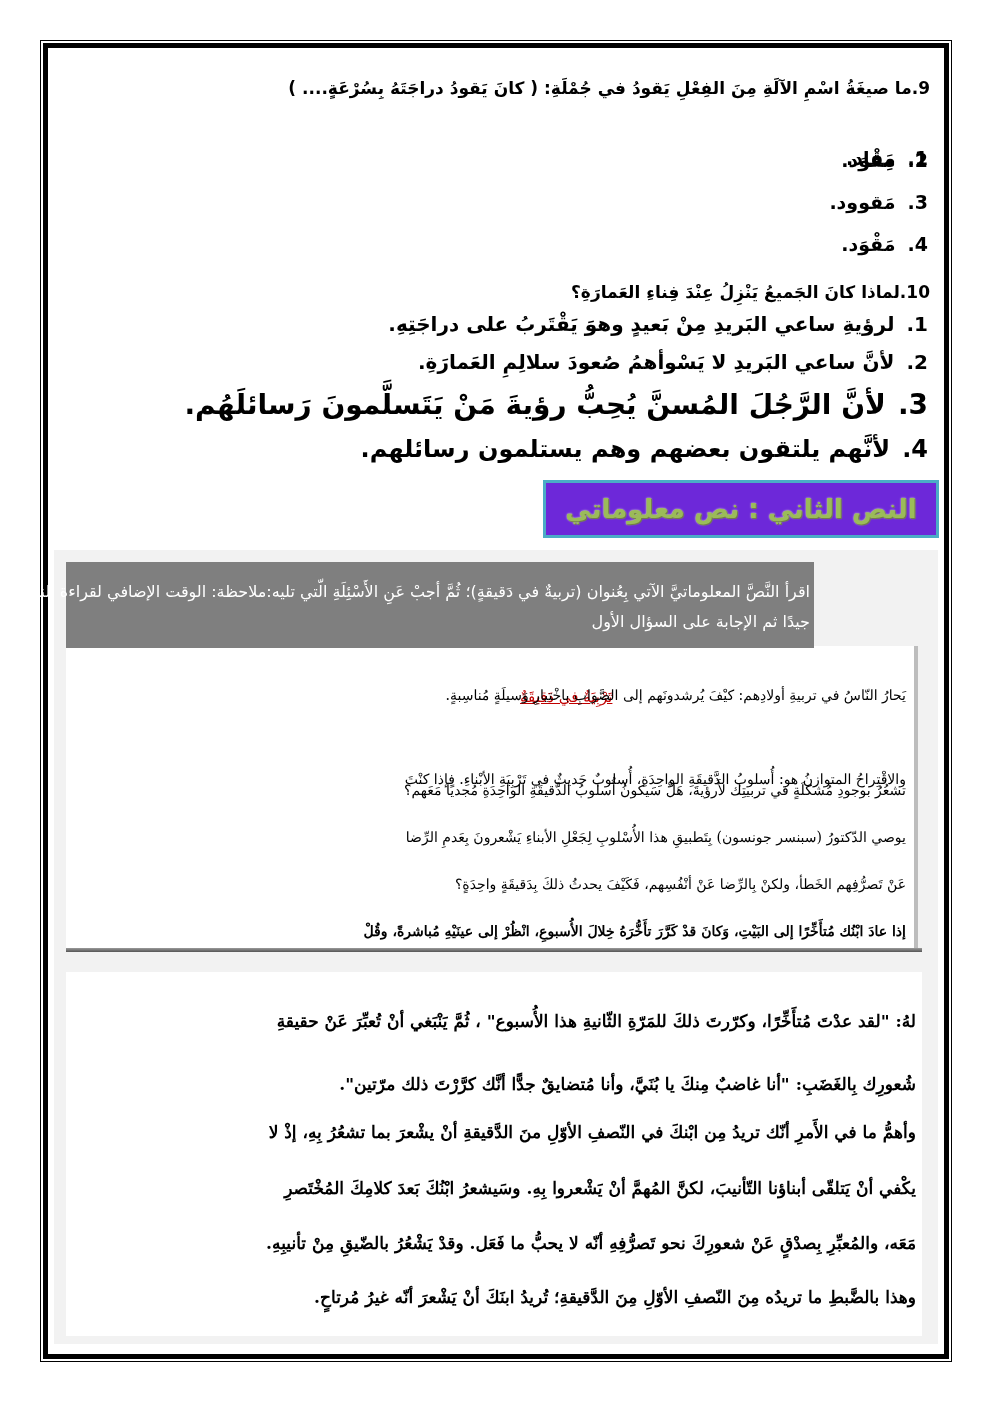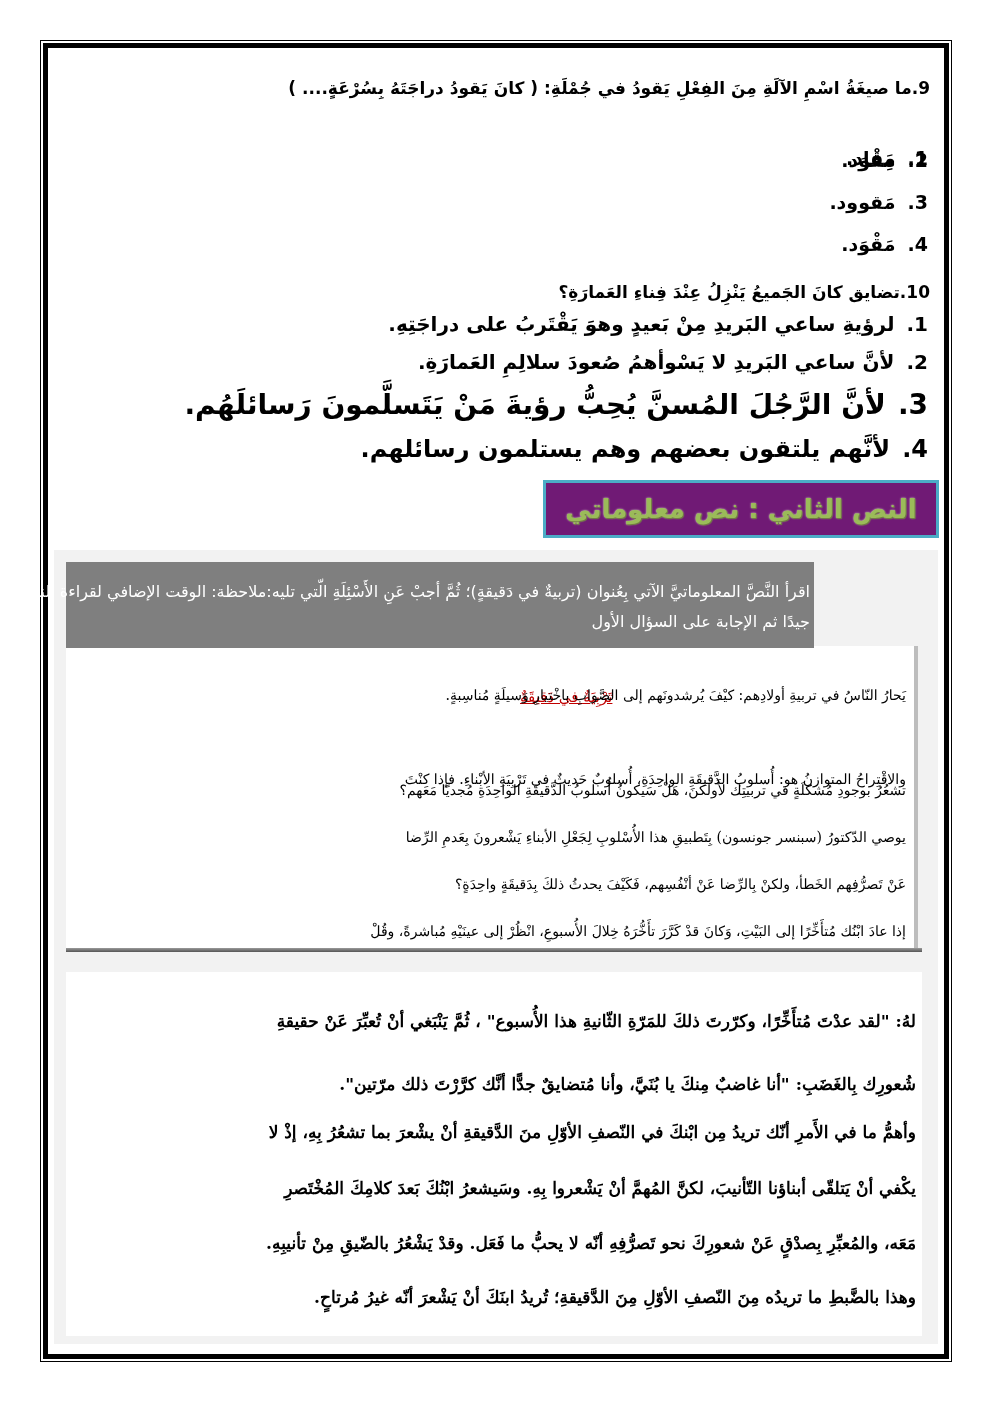--- a/index.html
+++ b/index.html
@@ -10,21 +10,21 @@
   .frame-inner { position: absolute; left: 43px; top: 43px; width: 906px; height: 1316px;
                  border: 5px solid #000; box-sizing: border-box; }
   .rtl { direction: rtl; text-align: right; }
 
   .q { position: absolute; right: 62px; font-weight: bold; }
   .q-title { font-size: 17px; line-height: 22px; }
   .opt { font-size: 19px; font-weight: bold; line-height: 24px; position: absolute; }
   .opt .num { display: inline-block; margin-left: 12px; }
 
   .section-box { position: absolute; left: 543px; top: 480px; width: 396px; height: 58px;
-                 border: 3px solid #4bacc6; box-sizing: border-box; background: #701a75;
+                 border: 3px solid #4bacc6; box-sizing: border-box; background: #6d28d9;
                  display: flex; align-items: center; justify-content: center; }
   .section-title { font-size: 26px; font-weight: bold; color: #9bbb59;
                    text-shadow: 1px 1px 1px #6f7f3d, 0 0 2px #e6f0d0; direction: rtl; }
 
   .shot-wrap { position: absolute; left: 54px; top: 550px; width: 884px; height: 416px;
                background: #f2f2f2; }
   .shot-bar { position: absolute; left: 66px; top: 562px; width: 748px; height: 86px;
               background: #7f7f7f; color: #fff; }
   .shot-bar .line { position: absolute; right: 4px; font-size: 16px; line-height: 20px;
                     white-space: nowrap; }
@@ -54,21 +54,21 @@
 
 <div class="q rtl q-title" style="top:77px;">
   <span>9.</span><span>ما صيغَةُ اسْمِ الآلَةِ مِنَ الفِعْلِ يَقودُ في جُمْلَةِ: ( كانَ يَقودُ دراجَتَهُ بِسُرْعَةٍ.... )</span>
 </div>
 <div class="opt rtl" style="right:64px; top:106px;margin-top:40px;"><span class="num">1.</span><span>مَقاد.</span></div>
 <div class="opt rtl" style="right:64px; top:148px;"><span class="num">2.</span><span>مِقْوَد.</span></div>
 <div class="opt rtl" style="right:64px; top:190px;"><span class="num">3.</span><span>مَقوود.</span></div>
 <div class="opt rtl" style="right:64px; top:232px;"><span class="num">4.</span><span>مَقْوَد.</span></div>
 
 <div class="q rtl q-title" style="top:281px;">
-  <span>10.</span><span>تضايق كانَ الجَميعُ يَنْزِلُ عِنْدَ فِناءِ العَمارَةِ؟</span>
+  <span>10.</span><span>لماذا كانَ الجَميعُ يَنْزِلُ عِنْدَ فِناءِ العَمارَةِ؟</span>
 </div>
 <div class="opt rtl" style="right:64px; top:312px; font-size:20px;"><span class="num">1.</span><span>لرؤيةِ ساعي البَريدِ مِنْ بَعيدٍ وهوَ يَقْتَربُ على دراجَتِهِ.</span></div>
 <div class="opt rtl" style="right:64px; top:350px; font-size:20px;"><span class="num">2.</span><span>لأنَّ ساعي البَريدِ لا يَسْوأهمُ صُعودَ سلالِمِ العَمارَةِ.</span></div>
 <div class="opt rtl" style="right:64px; top:393px; font-size:28px;"><span class="num">3.</span><span>لأنَّ الرَّجُلَ المُسنَّ يُحِبُّ رؤيةَ مَنْ يَتَسلَّمونَ رَسائلَهُم.</span></div>
 <div class="opt rtl" style="right:64px; top:437px; font-size:24px;"><span class="num">4.</span><span>لأنَّهم يلتقون بعضهم وهم يستلمون رسائلهم.</span></div>
 
 <div class="section-box">
   <span class="section-title">النص الثاني : نص معلوماتي</span>
 </div>
 
@@ -77,24 +77,24 @@
 <div class="shot-left-shade"></div>
 <div class="shot-bottom-line"></div>
 <div class="shot-bar rtl">
   <div class="line" style="top:20px;">اقرأ النَّصَّ المعلوماتيَّ الآتي بِعُنوان (تربيةٌ في دَقيقةٍ)؛ ثُمَّ أجبْ عَنِ الأَسْئِلَةِ الّتي تليه:ملاحظة: الوقت الإضافي لقراءة النص</div>
   <div class="line" style="top:50px;">جيدًا ثم الإجابة على السؤال الأول</div>
 </div>
 
 <div class="article-title rtl">تَرْبِيَةٌ في دَقيقَةٌ</div>
 <div class="article-line rtl" style="top:686px;text-align:right;">يَحارُ النّاسُ في تربيةِ أولادِهم: كيْفَ يُرشدونَهم إلى الصَّوابِ باخْتيارِ وَسيلَةٍ مُناسِبةٍ.</div>
 <div class="article-line rtl" style="top:746px;margin-top:24px;">والاقْتِراحُ المتوازنُ هو: أُسلوبُ الدَّقيقَةِ الواحِدَةِ، أُسلوبٌ حَديثٌ في تَرْبِيَةِ الأبْناءِ. فإذا كنْتَ</div>
-<div class="article-line rtl" style="top:781px;">تشعُرُ بوجودِ مُشكلَةٍ في تربيتِك لأَولكنَ، هَلْ سَيكونُ أُسلوبُ الدَّقيقَةِ الواحِدَةِ مُجديًا مَعَهم؟</div>
+<div class="article-line rtl" style="top:781px;">تشعُرُ بوجودِ مُشكلَةٍ في تربيتِك لأَرؤيةَ، هَلْ سَيكونُ أُسلوبُ الدَّقيقَةِ الواحِدَةِ مُجديًا مَعَهم؟</div>
 <div class="article-line rtl" style="top:828px;">يوصي الدّكتورُ (سبنسر جونسون) بِتَطبيقِ هذا الأُسْلوبِ لِجَعْلِ الأبناءِ يَشْعرونَ بِعَدمِ الرِّضا</div>
 <div class="article-line rtl" style="top:875px;">عَنْ تَصرُّفِهم الخَطأ، ولكنْ بِالرِّضا عَنْ أنْفُسِهم، فَكَيْفَ يحدثُ ذلكَ بِدَقيقَةٍ واحِدَةٍ؟</div>
-<div class="article-line rtl" style="top:922px;">إذا عادَ ابْنُك مُتأَخِّرًا إلى البَيْتِ، وَكانَ قدْ كَرَّرَ تأَخُّرَهُ خِلالَ الأُسبوعِ، انْظُرْ إلى عينَيْهِ مُباشرةً، وقُلْ</div>
+<div class="article-line rtl" style="top:922px;font-weight:bold;">إذا عادَ ابْنُك مُتأَخِّرًا إلى البَيْتِ، وَكانَ قدْ كَرَّرَ تأَخُّرَهُ خِلالَ الأُسبوعِ، انْظُرْ إلى عينَيْهِ مُباشرةً، وقُلْ</div>
 
 <div class="shot2"></div>
 <div class="shot2-page"></div>
 <div class="body-line rtl" style="top:1010px;">لهُ: "لقد عدْتَ مُتأَخِّرًا، وكرّرتَ ذلكَ للمَرّةِ الثّانيةِ هذا الأُسبوع" ، ثُمَّ يَنْبَغي أنْ تُعبِّرَ عَنْ حقيقةِ</div>
 <div class="body-line rtl" style="top:1073px;">شُعورِك بِالغَضَبِ: "أنا غاضبٌ مِنكَ يا بُنَيَّ، وأنا مُتضايقٌ جدًّا أنَّك كرَّرْتَ ذلك مرّتين".</div>
 <div class="body-line rtl" style="top:1121px;">وأهمُّ ما في الأَمرِ أنّك تريدُ مِن ابْنكَ في النّصفِ الأوّلِ منَ الدَّقيقةِ أنْ يشْعرَ بما تشعُرُ بِهِ، إذْ لا</div>
 <div class="body-line rtl" style="top:1177px;">يكْفي أنْ يَتلقّى أبناؤنا التّأنيبَ، لكنَّ المُهمَّ أنْ يَشْعروا بِهِ. وسَيشعرُ ابْنُكَ بَعدَ كلامِكَ المُخْتَصرِ</div>
 <div class="body-line rtl" style="top:1232px;">مَعَه، والمُعبِّرِ بِصدْقٍ عَنْ شعورِكَ نحو تَصرُّفِهِ أنّه لا يحبُّ ما فَعَل. وقدْ يَشْعُرُ بالضّيقِ مِنْ تأنيبِهِ.</div>
 <div class="body-line rtl" style="top:1286px;">وهذا بالضَّبطِ ما تريدُه مِنَ النّصفِ الأوّلِ مِنَ الدَّقيقةِ؛ تُريدُ ابنَكَ أنْ يَشْعرَ أنّه غيرُ مُرتاحٍ.</div>
 

